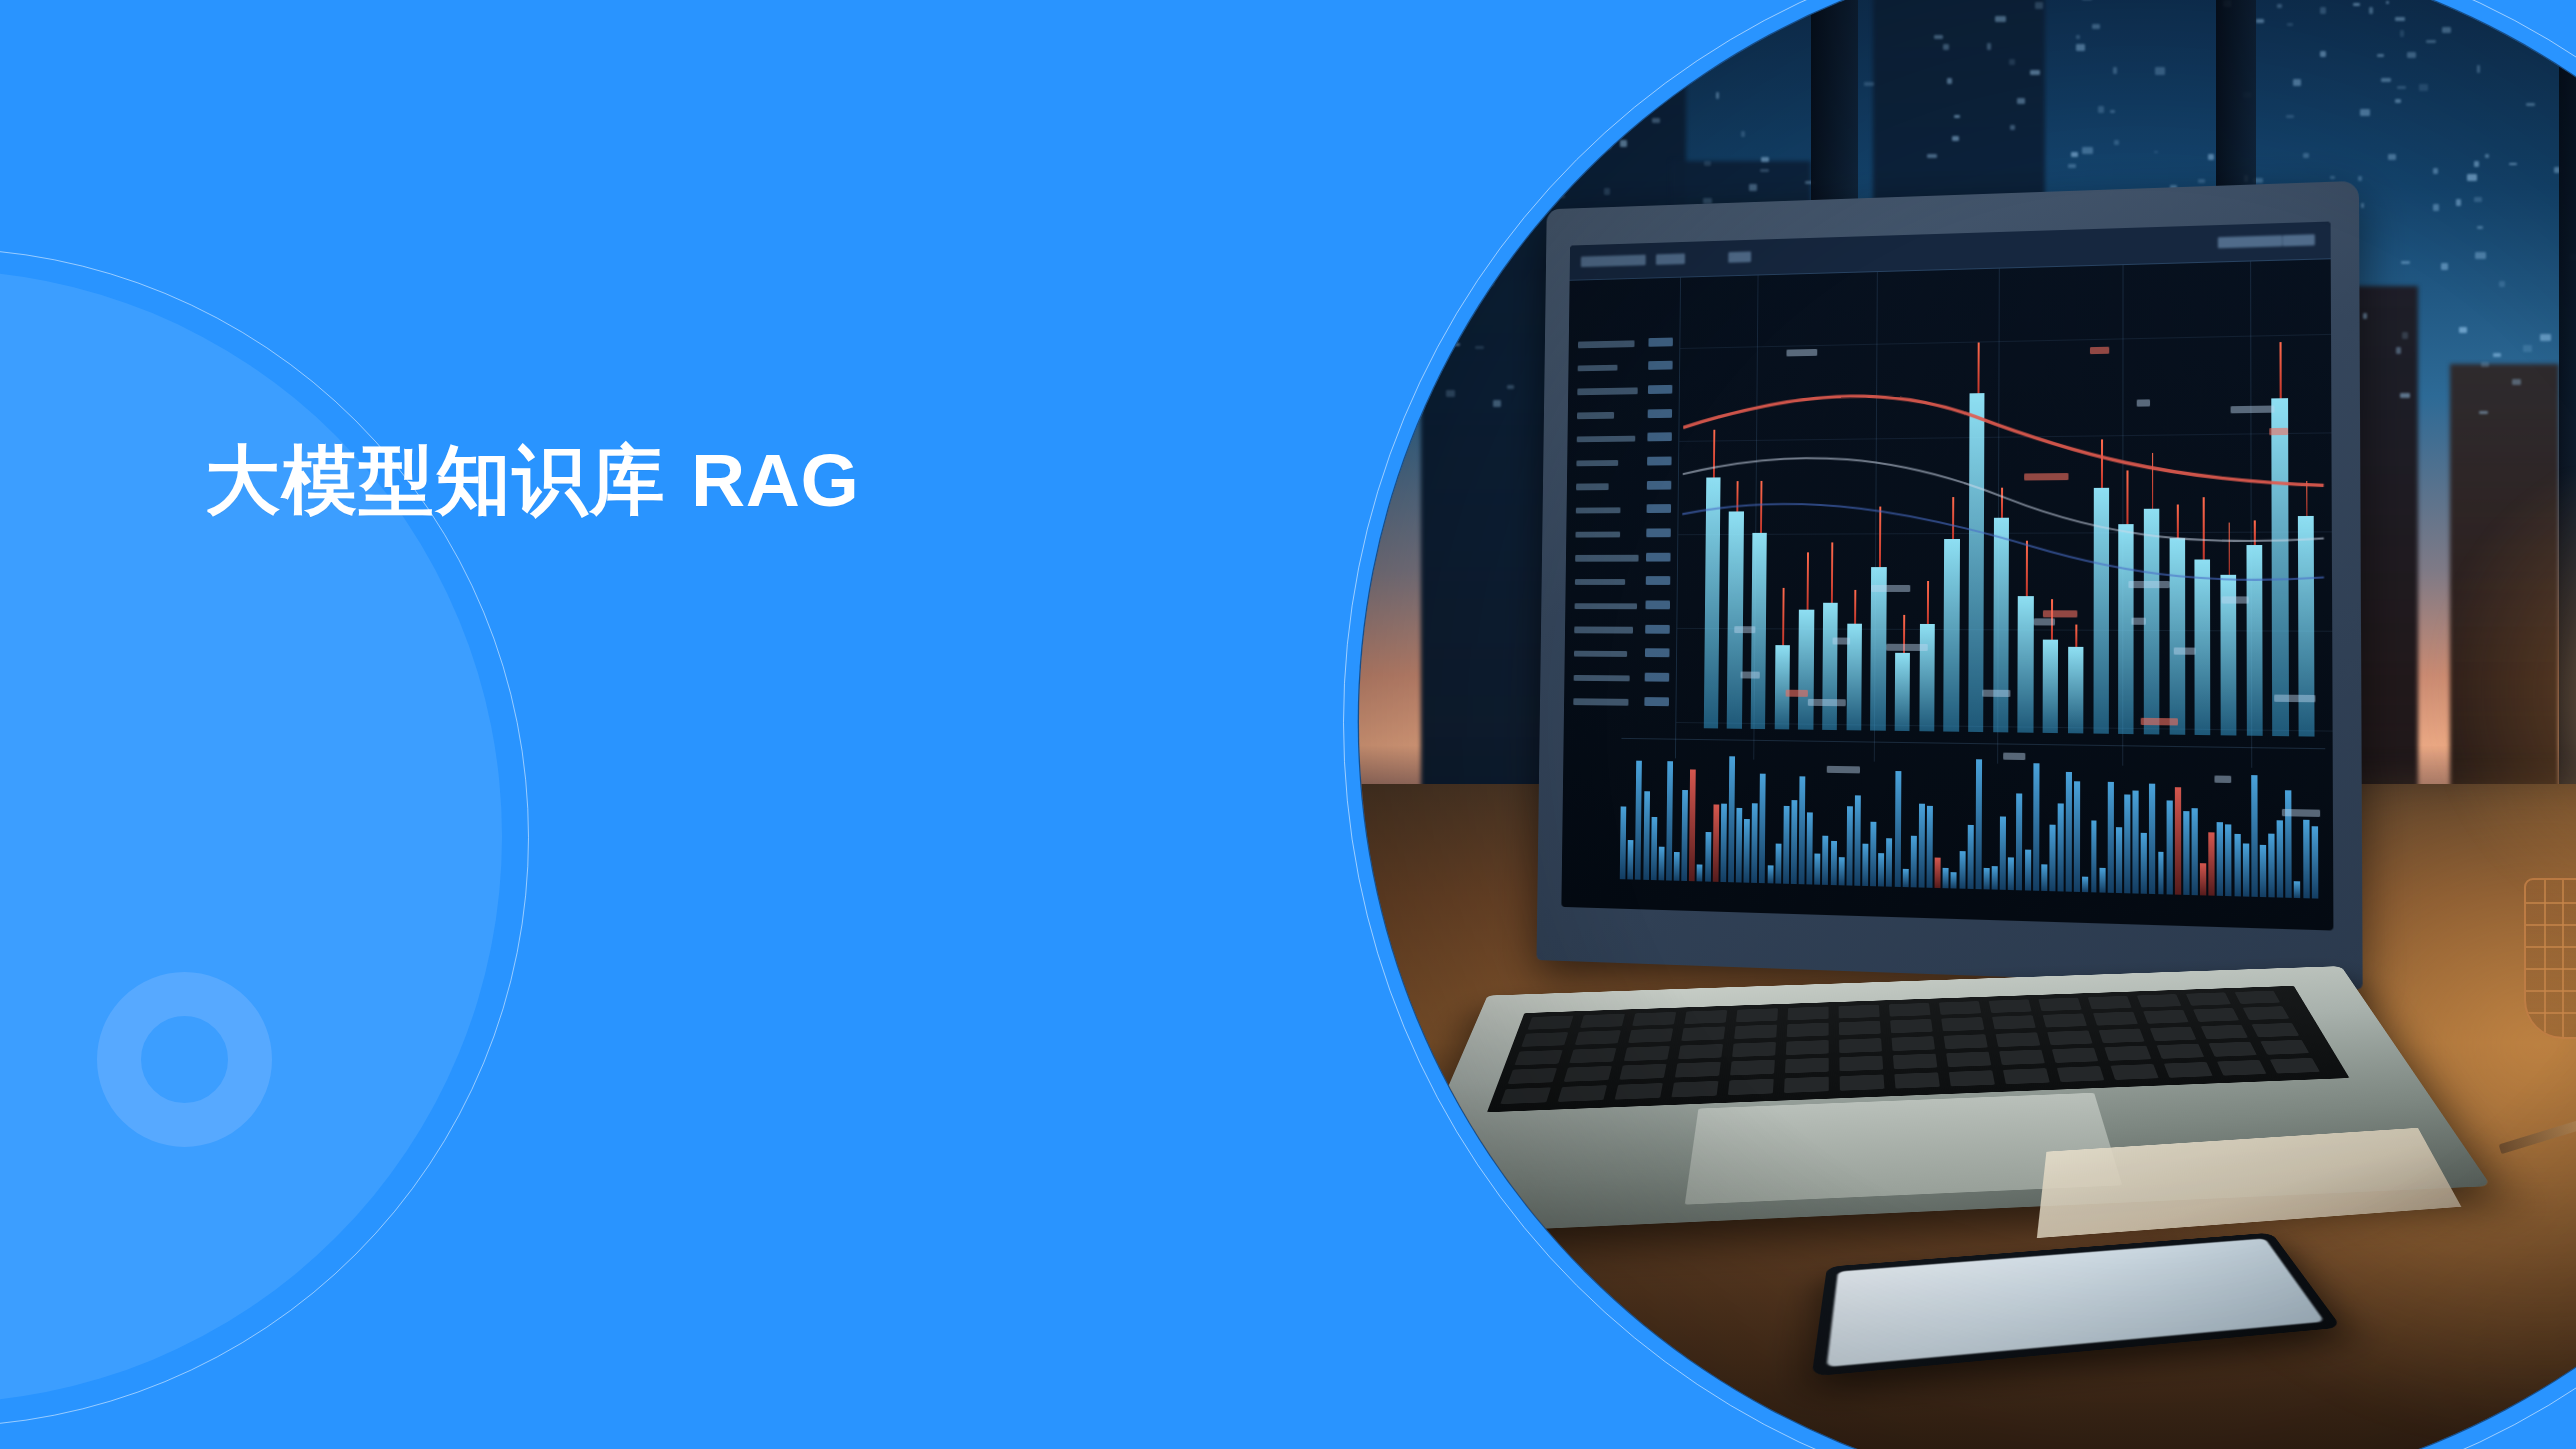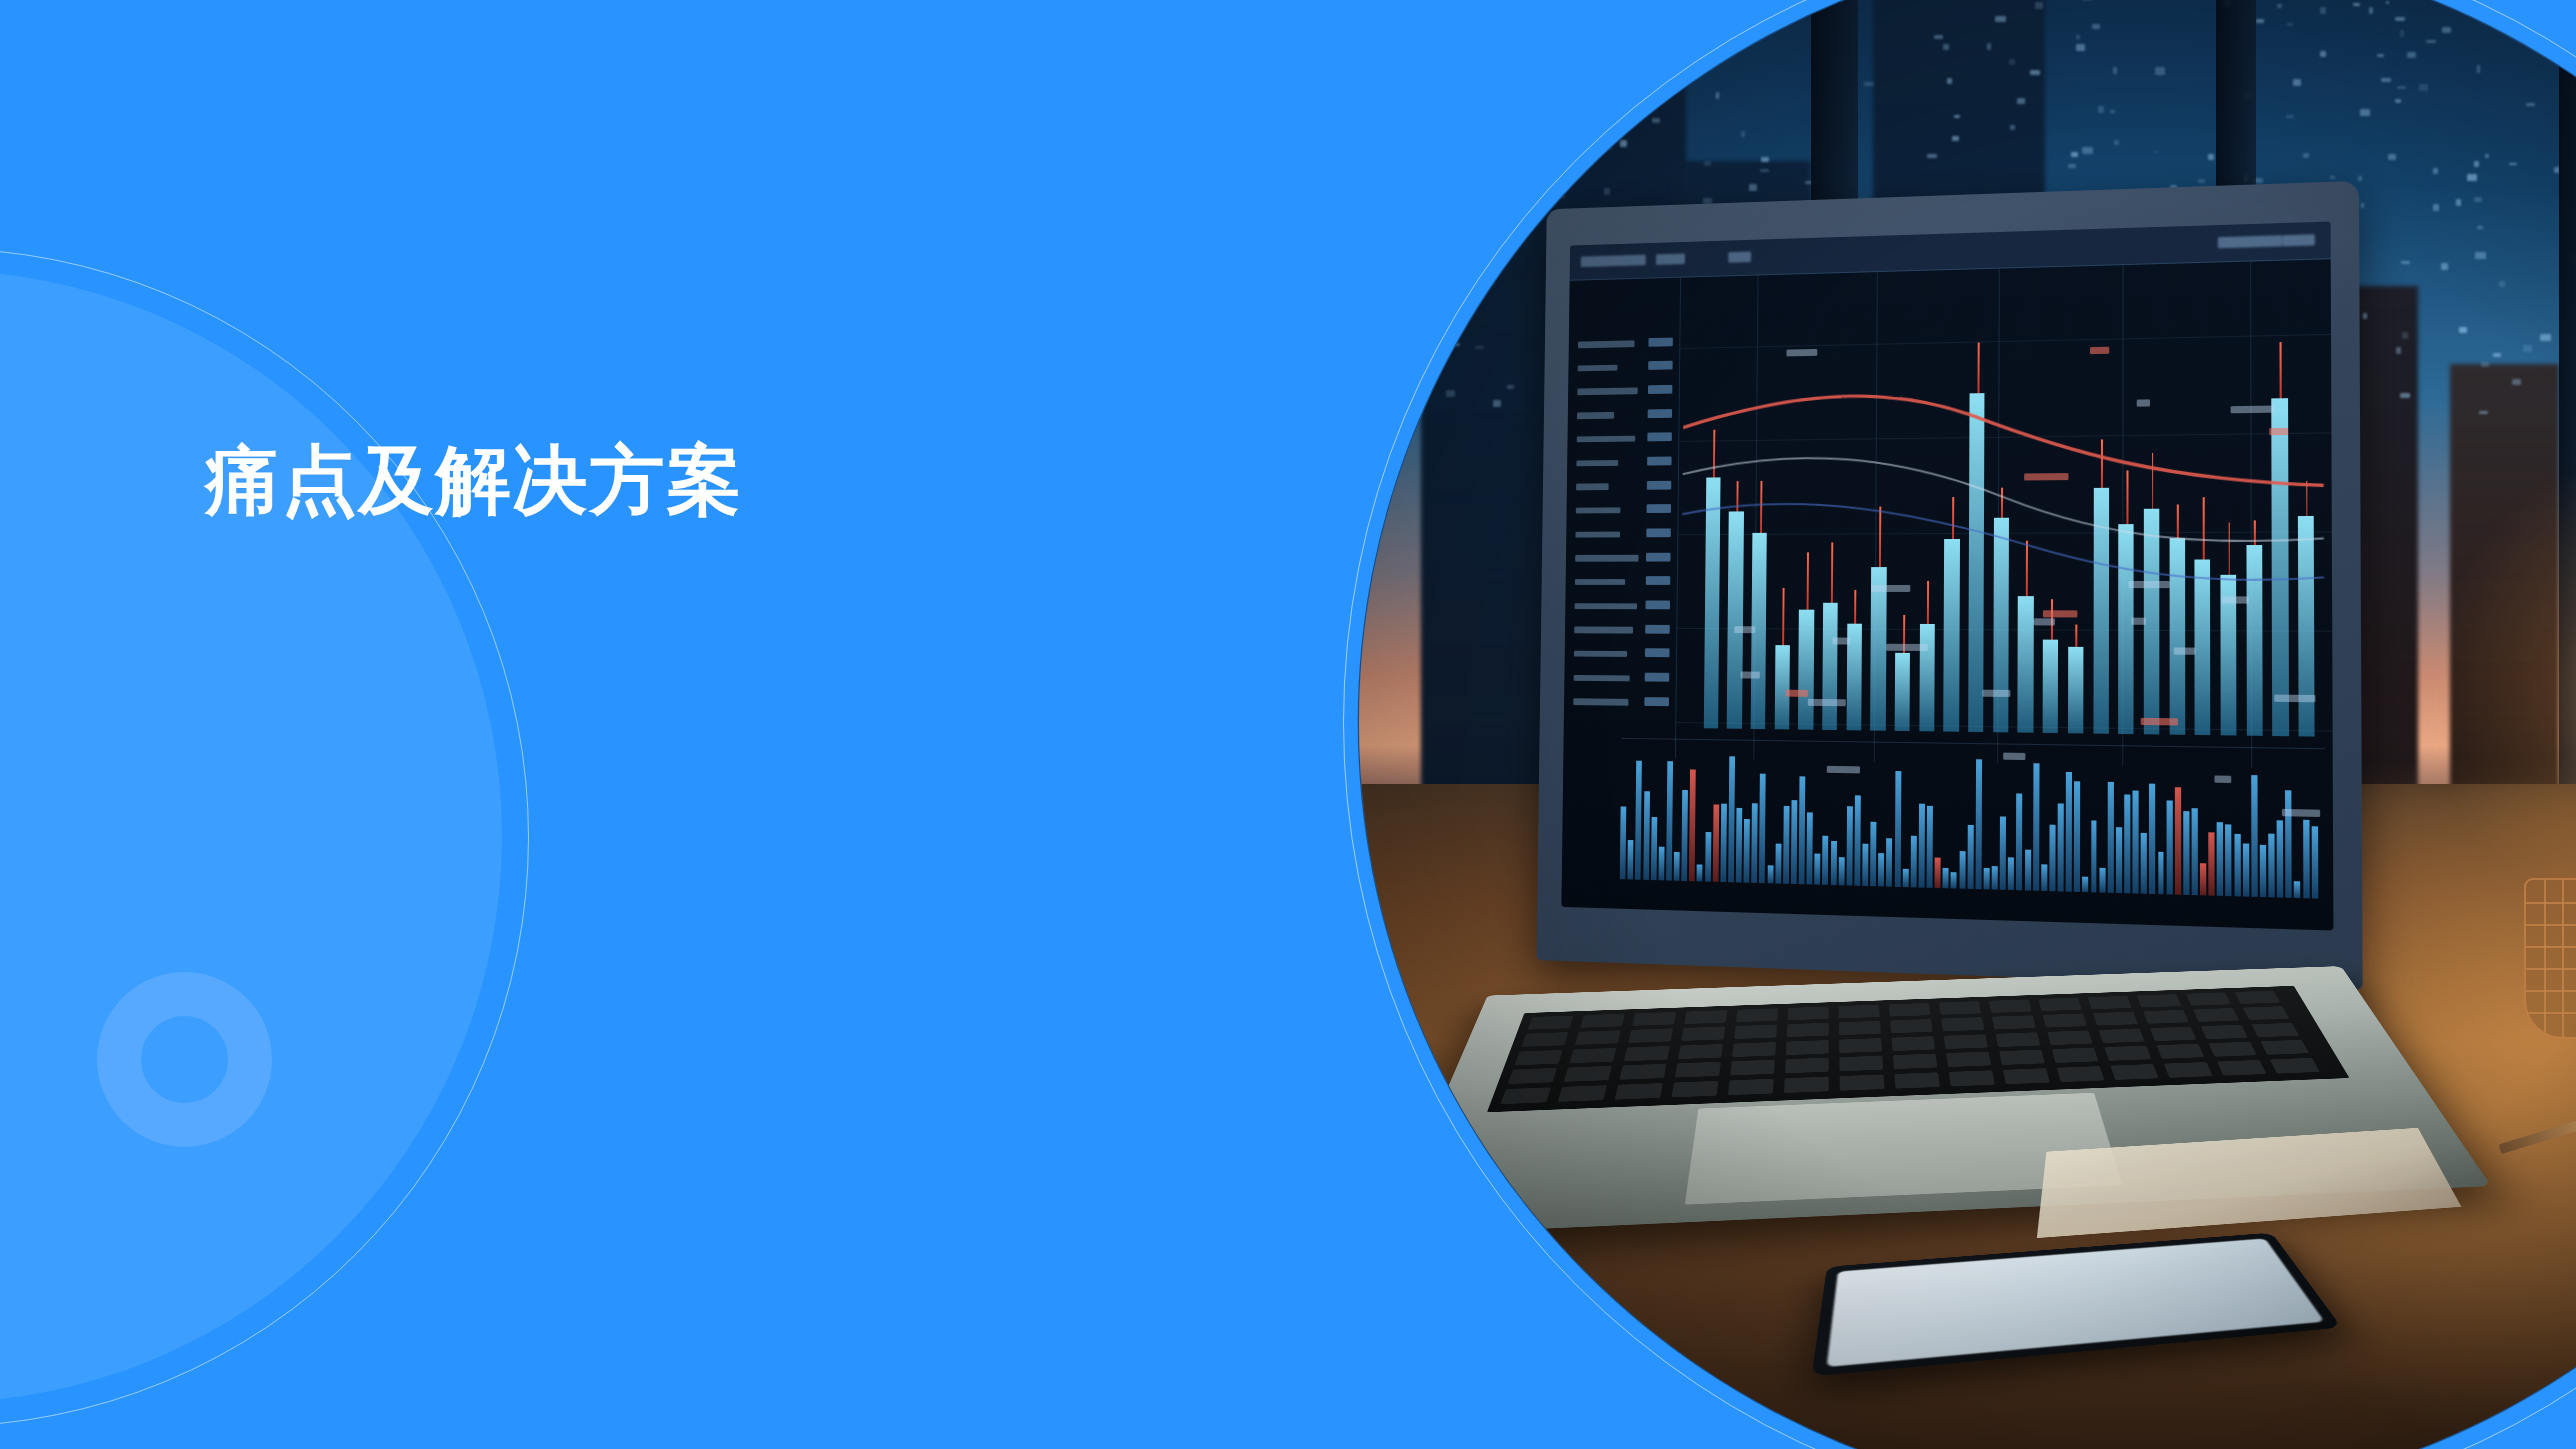--- a/index.html
+++ b/index.html
@@ -317,21 +317,21 @@
 </head>
 <body>
 
 <div class="slide">
 
   <div class="deco-big-circle"></div>
   <div class="deco-arc-outline"></div>
   <div class="deco-ring"></div>
 
   <div class="title-block">
-    <span class="title-line">痛点及解决方案</span>
+    <span class="title-line"><span>大模型知识库</span><span class="latin">RAG</span></span>
   </div>
 
   <div class="photo-circle">
     <div class="photo-inner">
 
       <div class="sky"></div>
 
       <div class="tower t1"></div>
       <div class="tower t2"></div>
       <div class="tower t3"></div>

